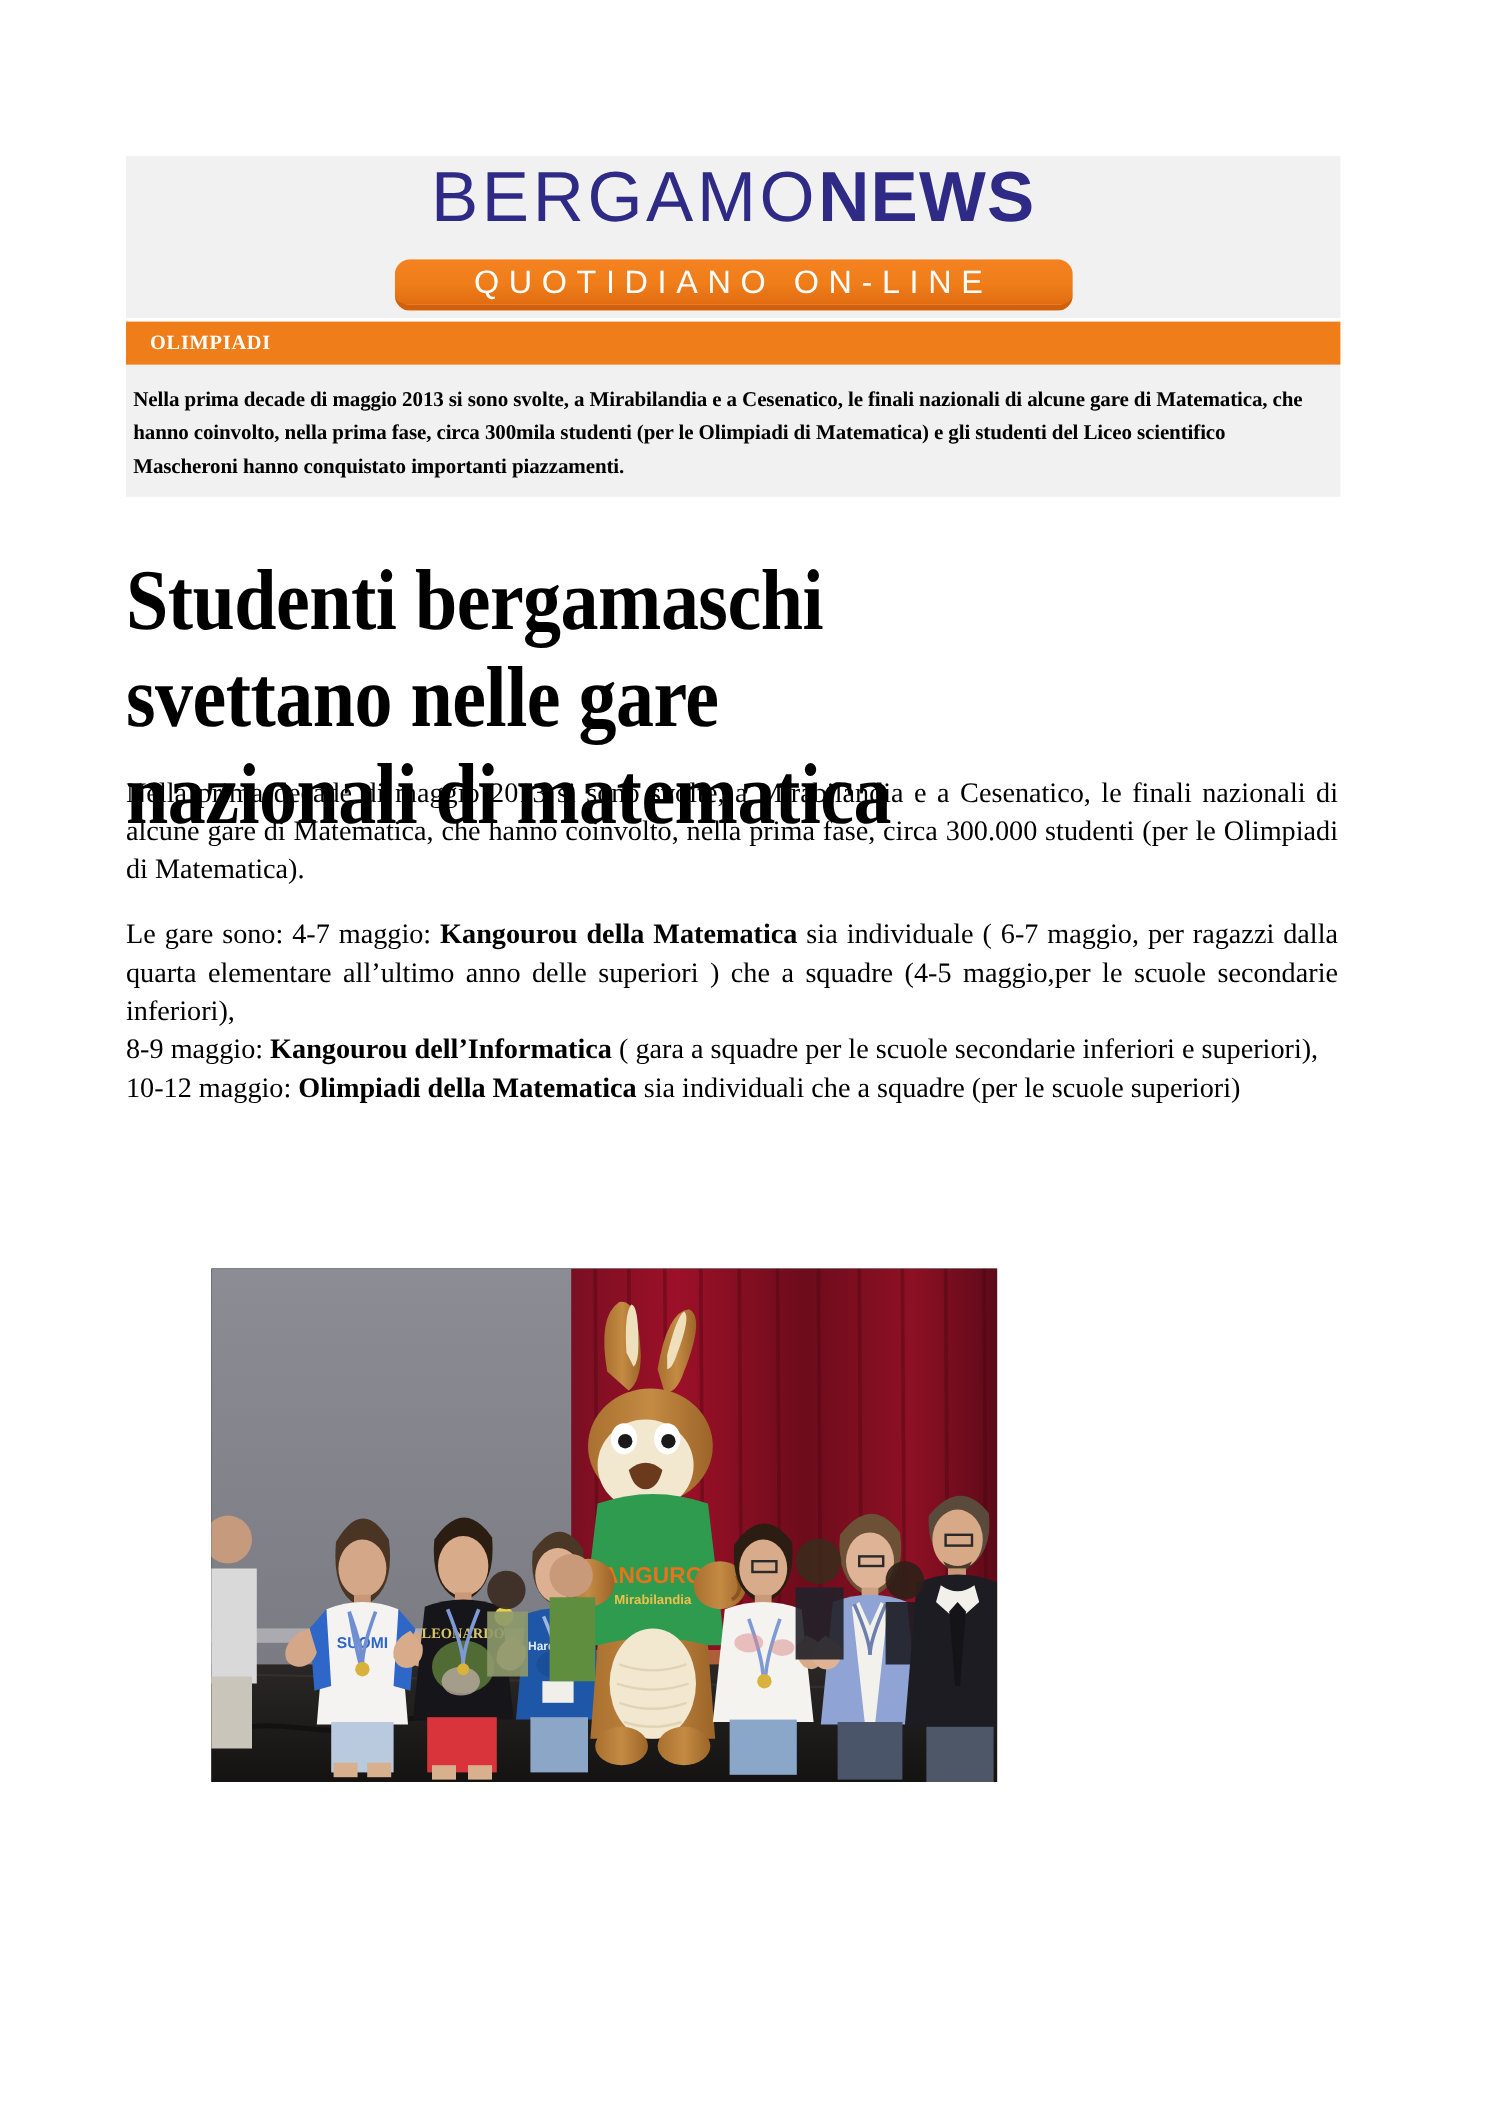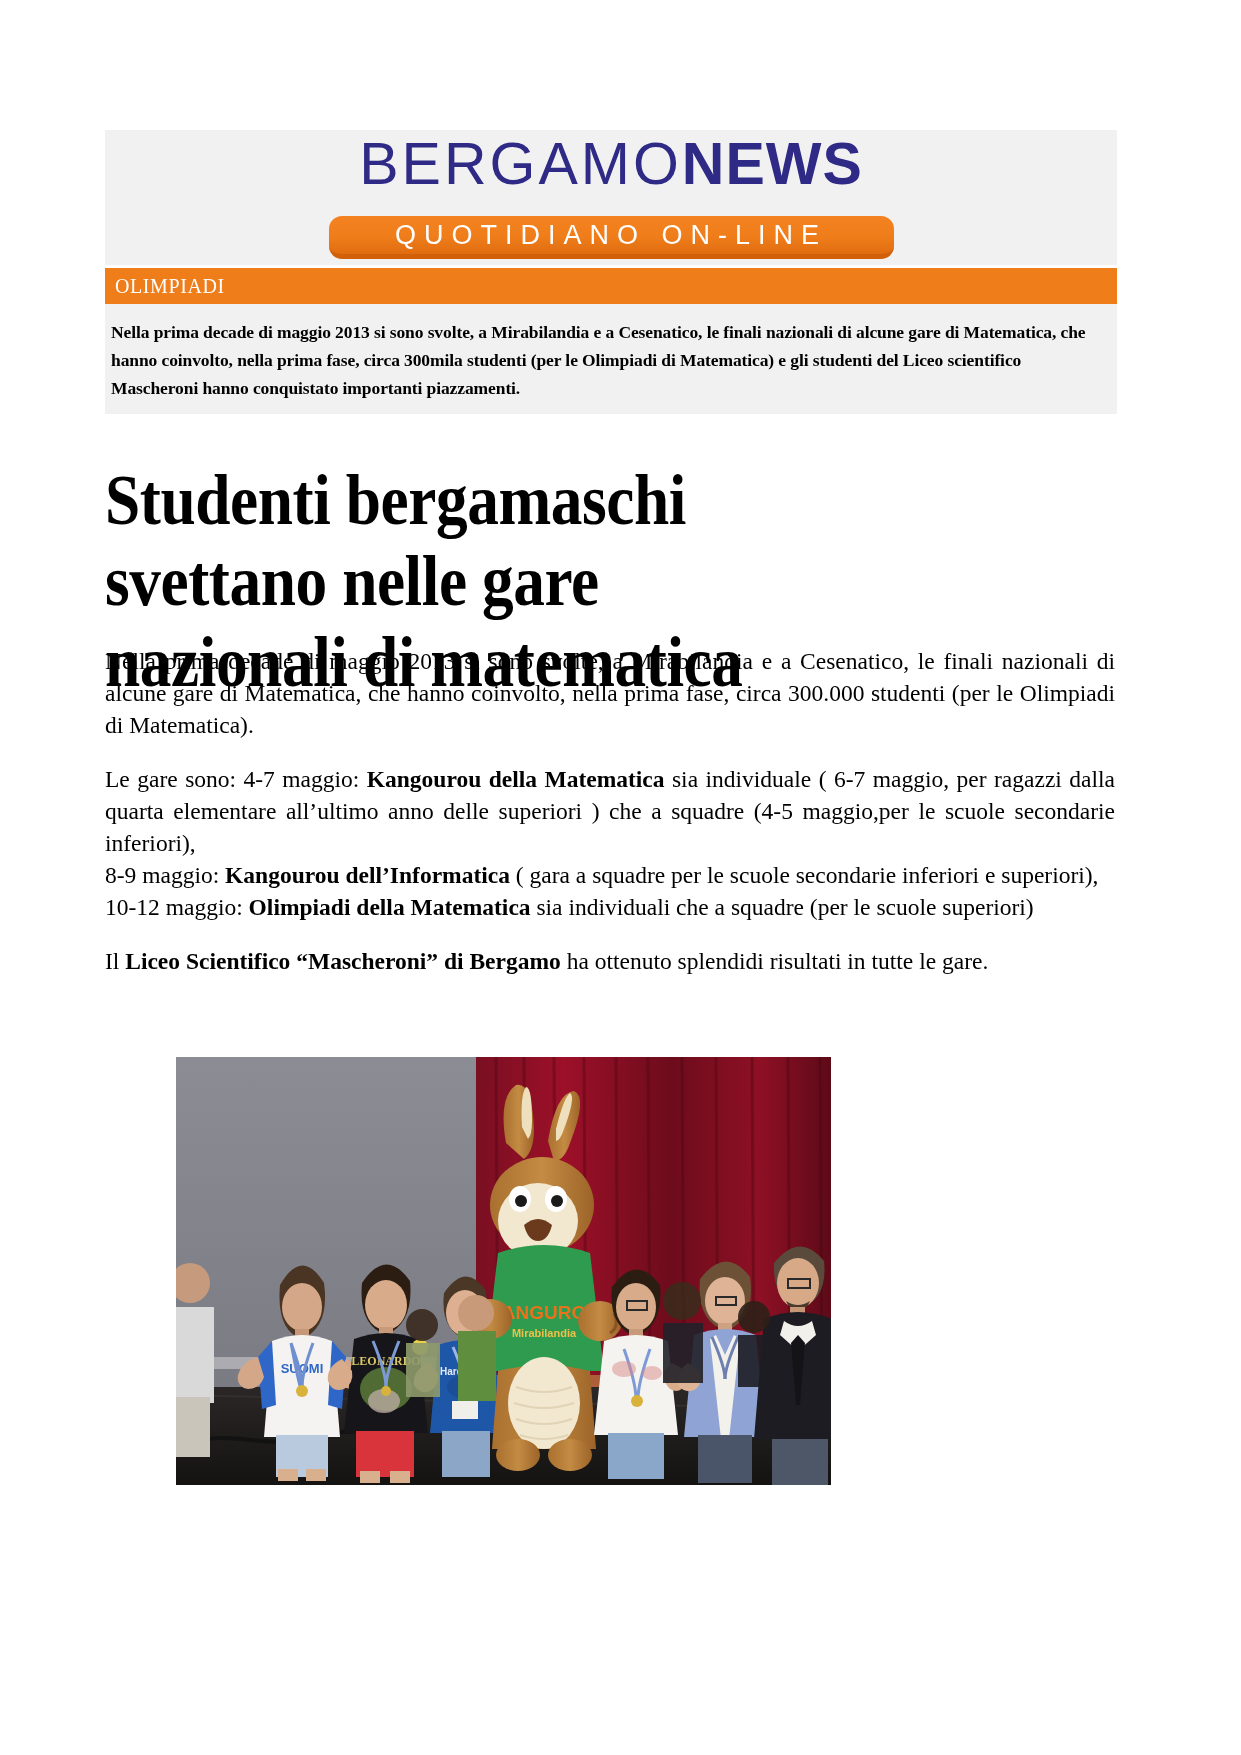--- a/index.html
+++ b/index.html
@@ -81,24 +81,24 @@
     left: 105px;
     top: 268px;
     width: 1012px;
     height: 36px;
     background: #ef7d1a;
     display: flex;
     align-items: center;
   }
   .category-band .label {
     color: #ffffff;
-    font-size: 20px;
-    font-weight: 400;
+    font-size: 17px;
+    font-weight: 700;
     letter-spacing: 0.6px;
-    padding-left: 10px;
+    padding-left: 20px;
   }
 
   
   .standfirst {
     position: absolute;
     left: 105px;
     top: 304px;
     width: 1012px;
     background: #f1f1f1;
     padding: 14px 6px 12px 6px;
@@ -177,21 +177,20 @@
     <span class="nowrap-line">svettano nelle gare</span>
     <span class="nowrap-line">nazionali di matematica</span>
   </h1>
 
   <div class="body-col">
 
     <p>Nella prima decade di maggio 2013 si sono svolte, a Mirabilandia e a Cesenatico, le finali nazionali di alcune gare di Matematica, che hanno coinvolto, nella prima fase, circa 300.000 studenti (per le Olimpiadi di Matematica).</p>
 
     <p><span>Le gare sono:    4-7 maggio: </span><b>Kangourou della Matematica</b><span> sia individuale  ( 6-7 maggio, per ragazzi dalla quarta elementare all’ultimo anno delle superiori ) che a squadre (4-5 maggio,per le scuole secondarie inferiori),</span><br><span>8-9 maggio:    </span><b>Kangourou dell’Informatica</b><span> ( gara a squadre per le scuole secondarie inferiori e superiori),</span><br><span>10-12 maggio: </span><b>Olimpiadi della Matematica</b><span> sia individuali che a squadre (per le scuole superiori)</span></p>
 
-    <p><span>Il </span><b>Liceo Scientifico “Mascheroni” di Bergamo</b><span> ha ottenuto splendidi risultati in tutte le gare.</span></p>
   </div>
 
   <div class="photo">
     <svg width="655" height="428" viewBox="0 0 655 428" xmlns="http://www.w3.org/2000/svg">
       <defs>
         <linearGradient id="wallG" x1="0" y1="0" x2="0" y2="1">
           <stop offset="0" stop-color="#8c8c95"></stop>
           <stop offset="1" stop-color="#76767f"></stop>
         </linearGradient>
         <linearGradient id="curtainG" x1="0" y1="0" x2="1" y2="0">

